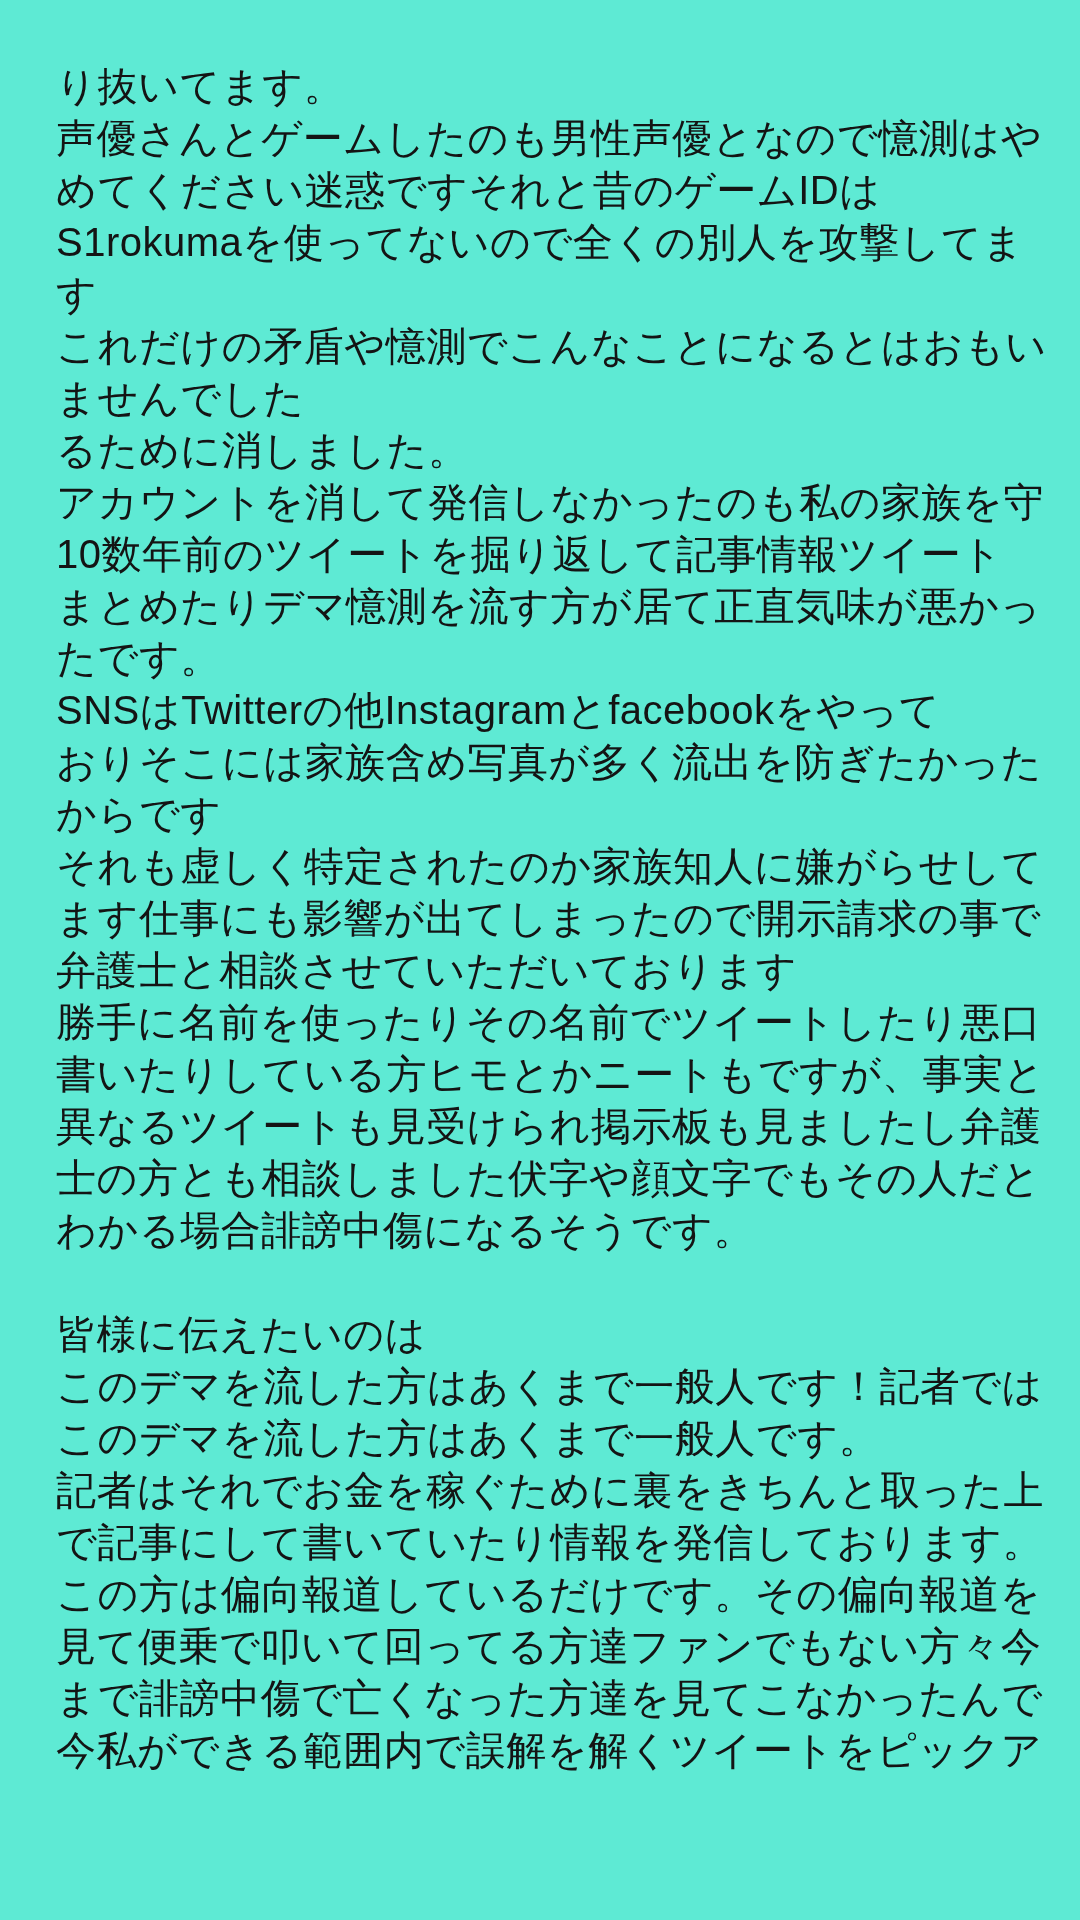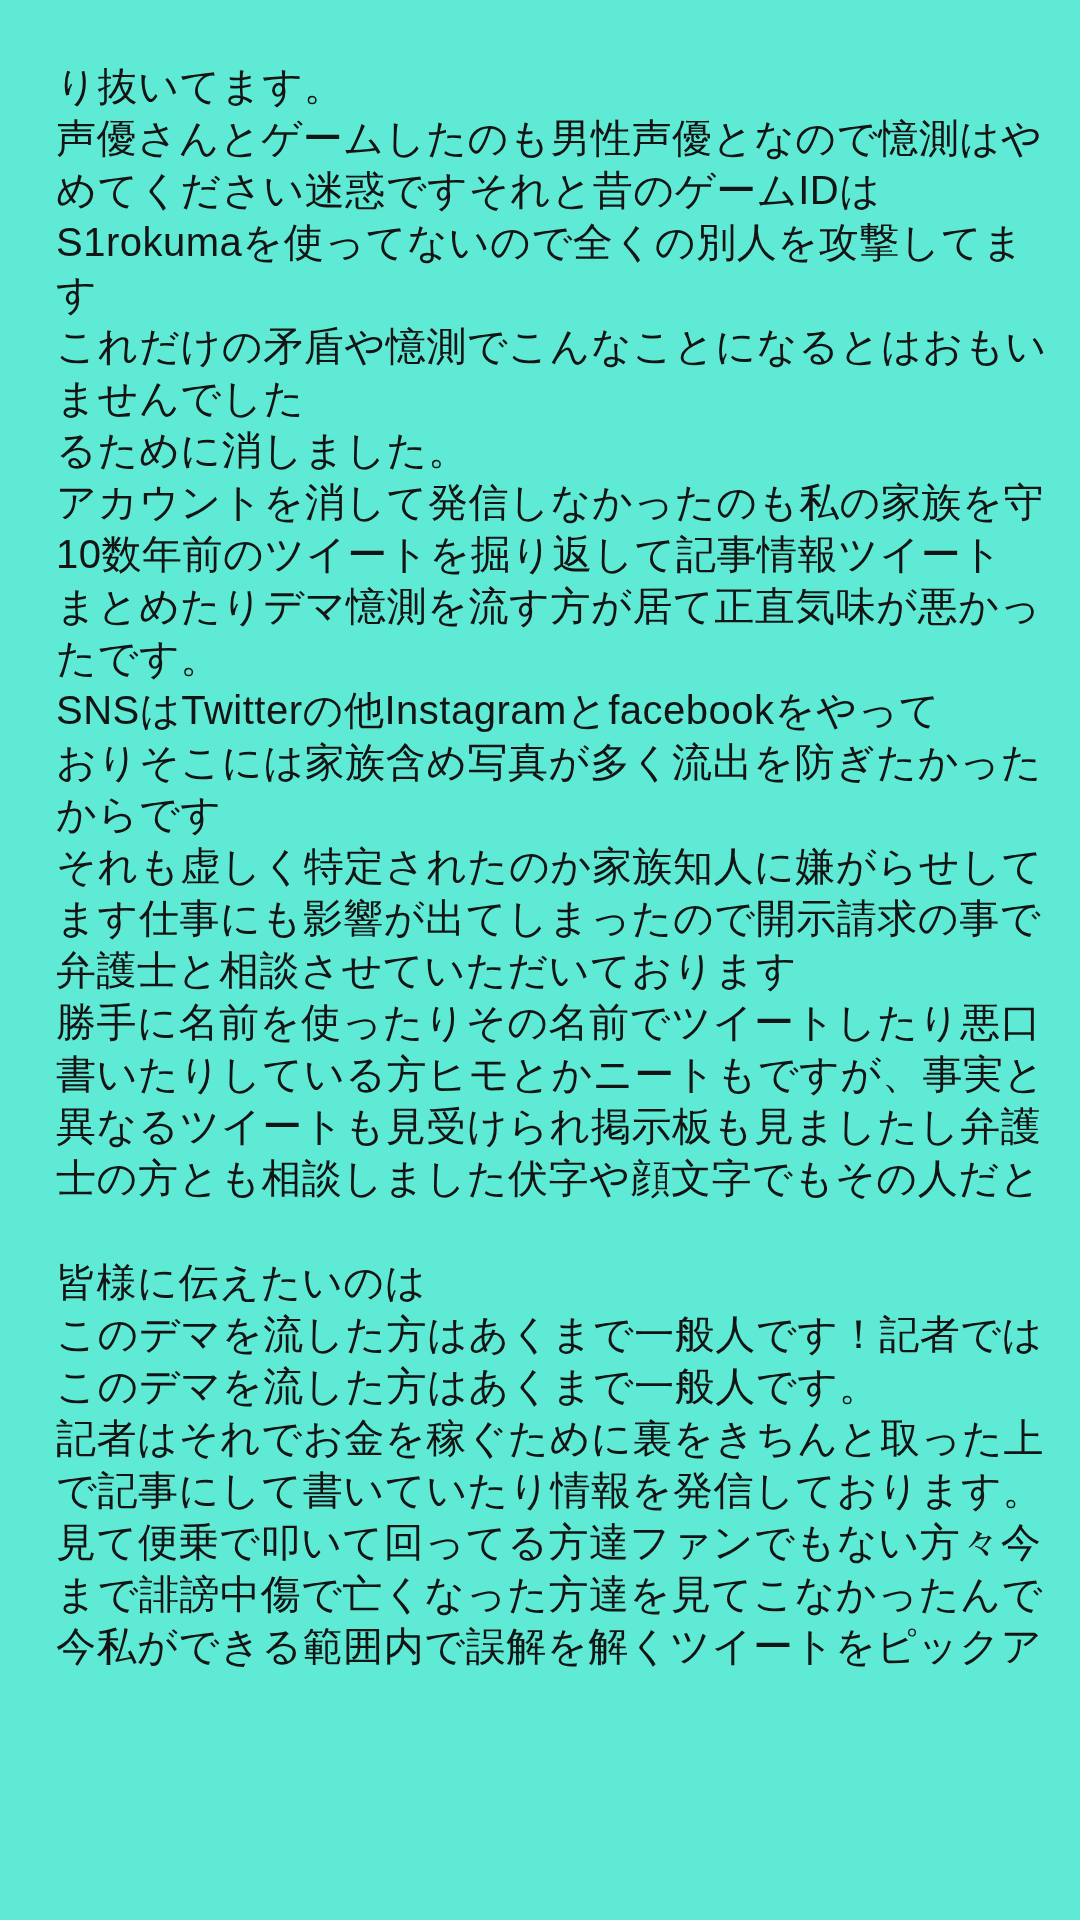--- a/index.html
+++ b/index.html
@@ -56,23 +56,25 @@
       <div class="line">SNSはTwitterの他Instagramとfacebookをやって</div>
       <div class="line">おりそこには家族含め写真が多く流出を防ぎたかった</div>
       <div class="line">からです</div>
       <div class="line">それも虚しく特定されたのか家族知人に嫌がらせして</div>
       <div class="line">ます仕事にも影響が出てしまったので開示請求の事で</div>
       <div class="line">弁護士と相談させていただいております</div>
       <div class="line">勝手に名前を使ったりその名前でツイートしたり悪口</div>
       <div class="line">書いたりしている方ヒモとかニートもですが、事実と</div>
       <div class="line">異なるツイートも見受けられ掲示板も見ましたし弁護</div>
       <div class="line">士の方とも相談しました伏字や顔文字でもその人だと</div>
+      <div class="line">わかる場合誹謗中傷になるそうです。</div>
       <div class="line"></div>
       <div class="line">皆様に伝えたいのは</div>
       <div class="line">このデマを流した方はあくまで一般人です！記者では</div>
       <div class="line">このデマを流した方はあくまで一般人です。</div>
       <div class="line">記者はそれでお金を稼ぐために裏をきちんと取った上</div>
       <div class="line">で記事にして書いていたり情報を発信しております。</div>
+      <div class="line">この方は偏向報道しているだけです。その偏向報道を</div>
       <div class="line">見て便乗で叩いて回ってる方達ファンでもない方々今</div>
       <div class="line">まで誹謗中傷で亡くなった方達を見てこなかったんで</div>
       <div class="line">今私ができる範囲内で誤解を解くツイートをピックア</div>
     </div>
 </div>
 
 </body></html>

